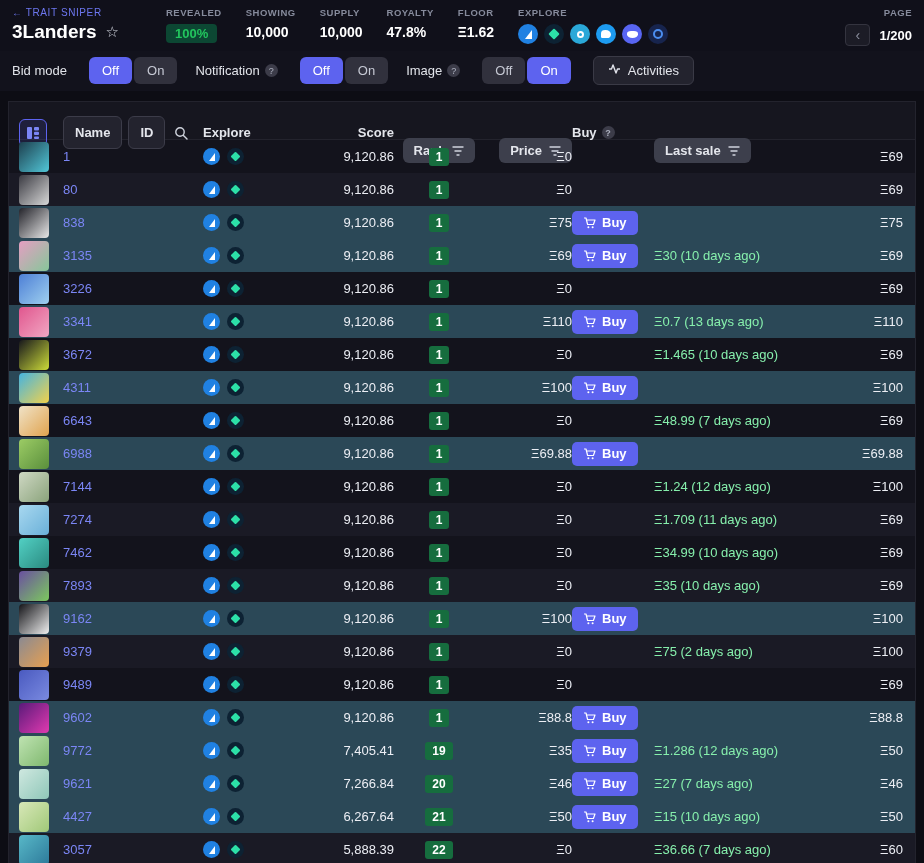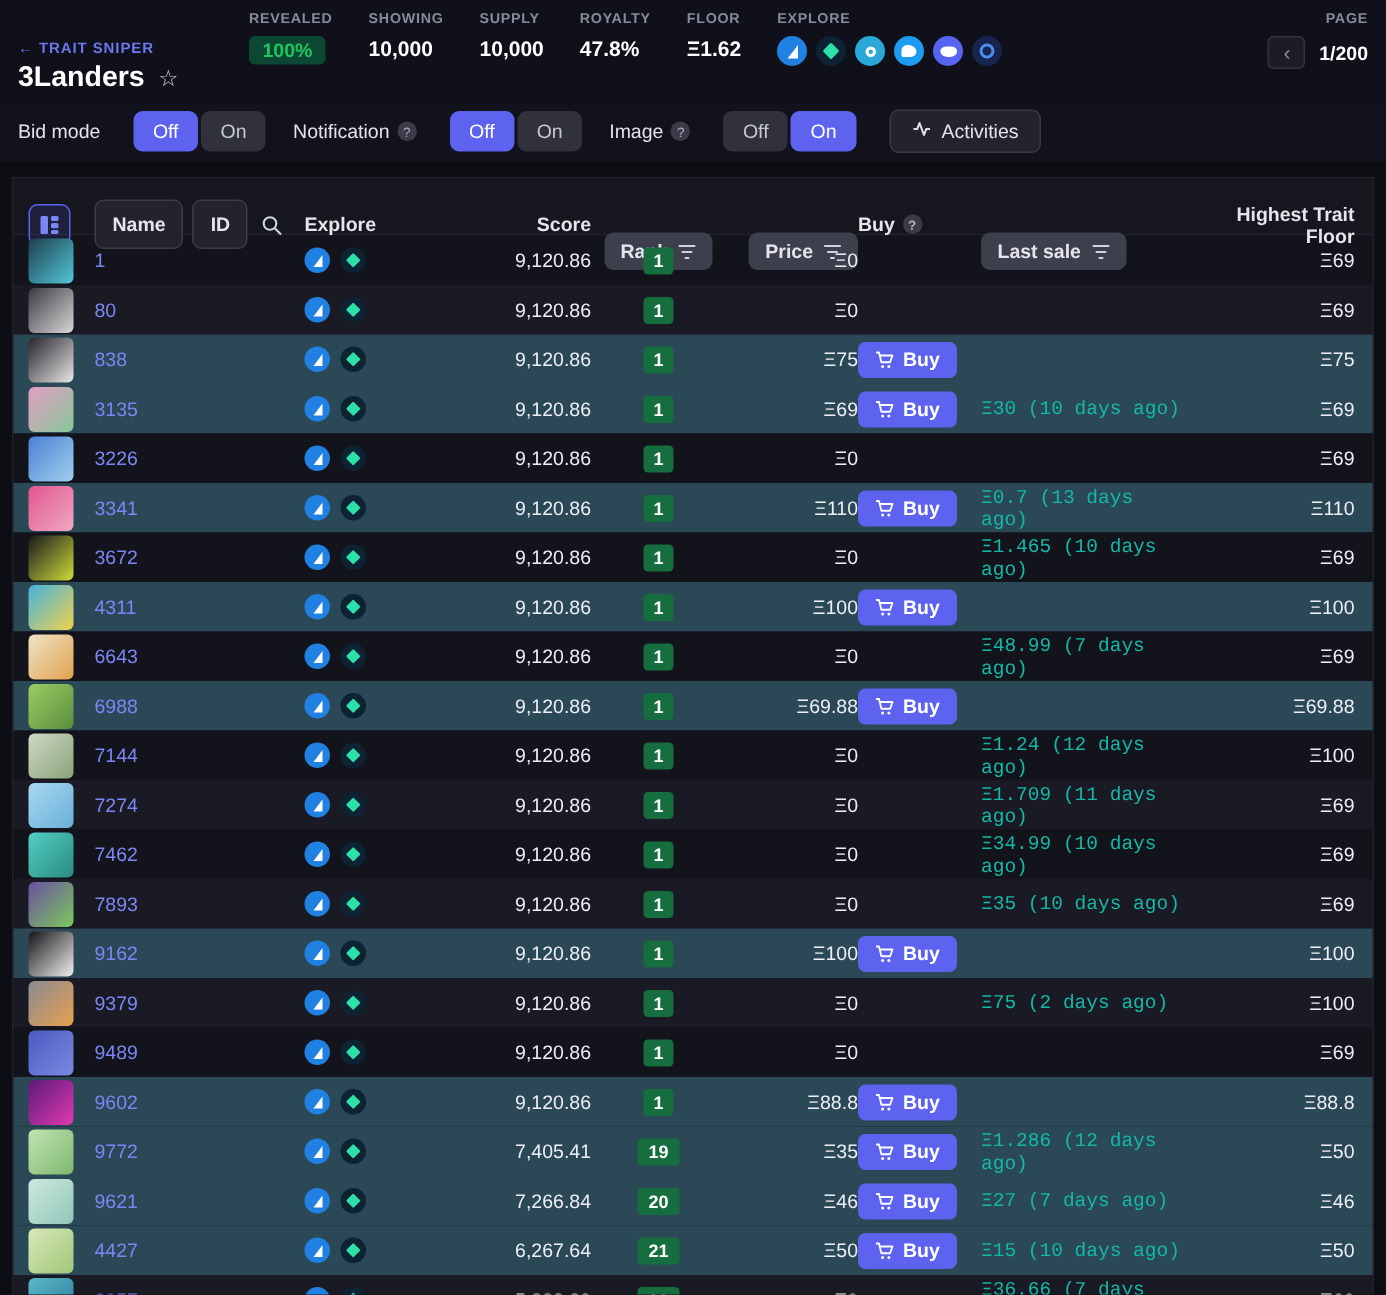--- a/index.html
+++ b/index.html
@@ -6,21 +6,21 @@
   html,body { margin:0; padding:0; }
   body {
     width:924px; height:863px; overflow:hidden;
     background:#0d0d14; color:#e6e8ef;
     font-family:"Liberation Sans", sans-serif;
   }
 
   
   .topbar { display:flex; align-items:flex-start; gap:24px; padding:7px 12px 5px; background:#10101a; }
   .title-block { min-width:130px; }
-  .breadcrumb { display:block; color:#6d77f0; font-size:10px; font-weight:700; letter-spacing:.6px; text-decoration:none; cursor:pointer;margin-top:20px; }
+  .breadcrumb { display:block; color:#6d77f0; font-size:10px; font-weight:400; letter-spacing:.6px; text-decoration:none; cursor:pointer; }
   .title-row { display:flex; align-items:center; gap:9px; margin-top:3px; }
   .page-title { margin:0; font-size:19px; font-weight:700; color:#fff; }
   .star { color:#cfd2dc; font-size:15px; cursor:pointer; }
 
   .stat { white-space:nowrap; }
   .stat-label { font-size:9.5px; color:#868b9c; font-weight:700; letter-spacing:.5px; margin-bottom:6px; text-transform:uppercase; }
   .stat-value { font-size:14px; font-weight:700; color:#fff; }
   .badge-green { display:inline-block; background:#0c4733; color:#22c55e; font-size:13px; font-weight:700; padding:2px 9px; border-radius:4px; }
   .vol-badges { display:flex; gap:6px; }
 
@@ -73,21 +73,21 @@
   .idlink { color:#7b86f5; text-decoration:none; font-size:13px; cursor:pointer; }
   .explore-cell { display:flex; gap:7px; align-items:center; }
   .micon { width:17px; height:17px; border-radius:50%; display:inline-flex; align-items:center; justify-content:center; cursor:pointer; }
   .micon.opensea { background:#2081e2; }
   .micon.opensea i { width:0; height:0; border-bottom:8px solid #fff; border-left:6px solid transparent; display:block; }
   .micon.gemc { background:#0d2233; }
   .micon.gemc i { width:7px; height:7px; background:#2ce0a8; transform:rotate(45deg); border-radius:1px; display:block; }
   .score-cell, .price-cell, .htf-cell { color:#eceef4; }
   .rank-badge { background:#166d3e; color:#fff; font-size:12px; font-weight:700; padding:2px 7px; border-radius:3px; display:inline-block; min-width:8px; text-align:center; }
   .buy-btn { background:#5d63ef; color:#fff; border:none; border-radius:5px; padding:0 11px; height:24px; font-size:13px; font-weight:600; display:inline-flex; align-items:center; gap:6px; cursor:pointer; font-family:inherit; }
-  .lastsale-cell { color:#14b8a6;font-family:Liberation Mono, monospace; }
+  .lastsale-cell { color:#86efac; }
 </style>
 </head>
 <body>
 
 <header class="topbar">
   <div class="title-block">
     <a class="breadcrumb">← TRAIT SNIPER</a>
     <div class="title-row">
       <h1 class="page-title">3Landers</h1>
       <span class="star">☆</span>
@@ -218,21 +218,20 @@
     <span class="hlabel">
       <span>Buy</span>
       <span class="qmark">?</span>
     </span>
     <button class="sort-btn" style="justify-self:start;">
       <span>Last sale</span>
       <svg width="12" height="10" viewBox="0 0 12 10">
           <path d="M1 1h10M3 5h6M5 9h2" stroke="#cfd3dd" stroke-width="1.4" stroke-linecap="round"></path>
         </svg>
     </button>
-    <span class="hlabel ta-r">Highest Trait Floor</span>
   </div>
 
   <div id="tbody">
       <div class="row grid dark-a">
     <div>
           <div class="thumb" style="background: linear-gradient(135deg, rgb(29, 63, 78) 0%, rgb(82, 199, 216) 100%);"></div>
         </div>
     <div><a class="idlink">1</a></div>
     <div class="explore-cell">
       <span class="micon opensea">
@@ -768,21 +767,21 @@
     <div><a class="idlink">3057</a></div>
     <div class="explore-cell">
       <span class="micon opensea">
             <i></i>
           </span>
       <span class="micon gemc">
             <i></i>
           </span>
     </div>
     <div class="score-cell ta-r">5,888.39</div>
-    <div class="ta-c"><span class="rank-badge">33</span></div>
+    <div class="ta-c"><span class="rank-badge">22</span></div>
     <div class="price-cell ta-r">Ξ0</div>
     <div>
       
     </div>
     <div class="lastsale-cell">Ξ36.66 (7 days ago)</div>
     <div class="htf-cell ta-r">Ξ60</div>
   </div>
     </div>
 </div>
 

